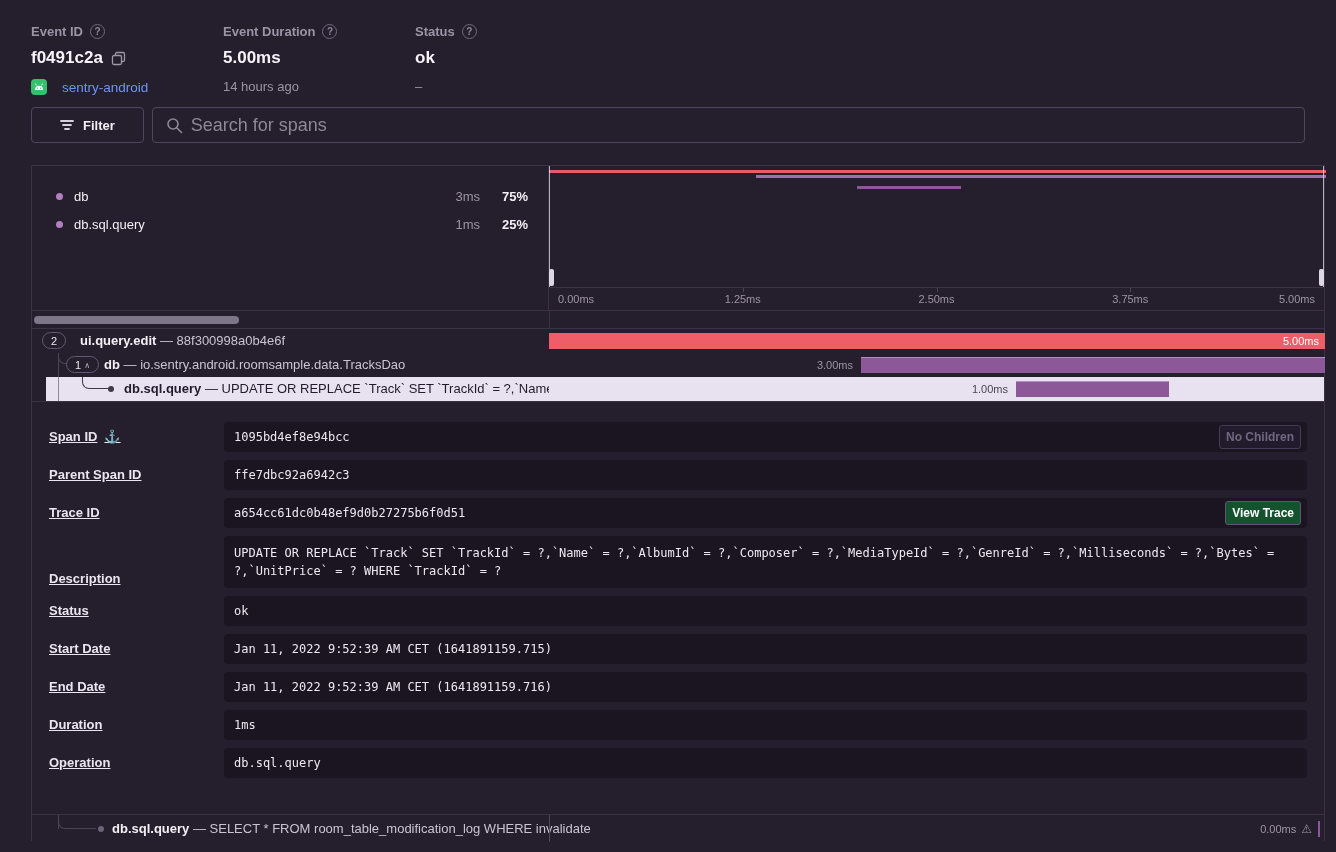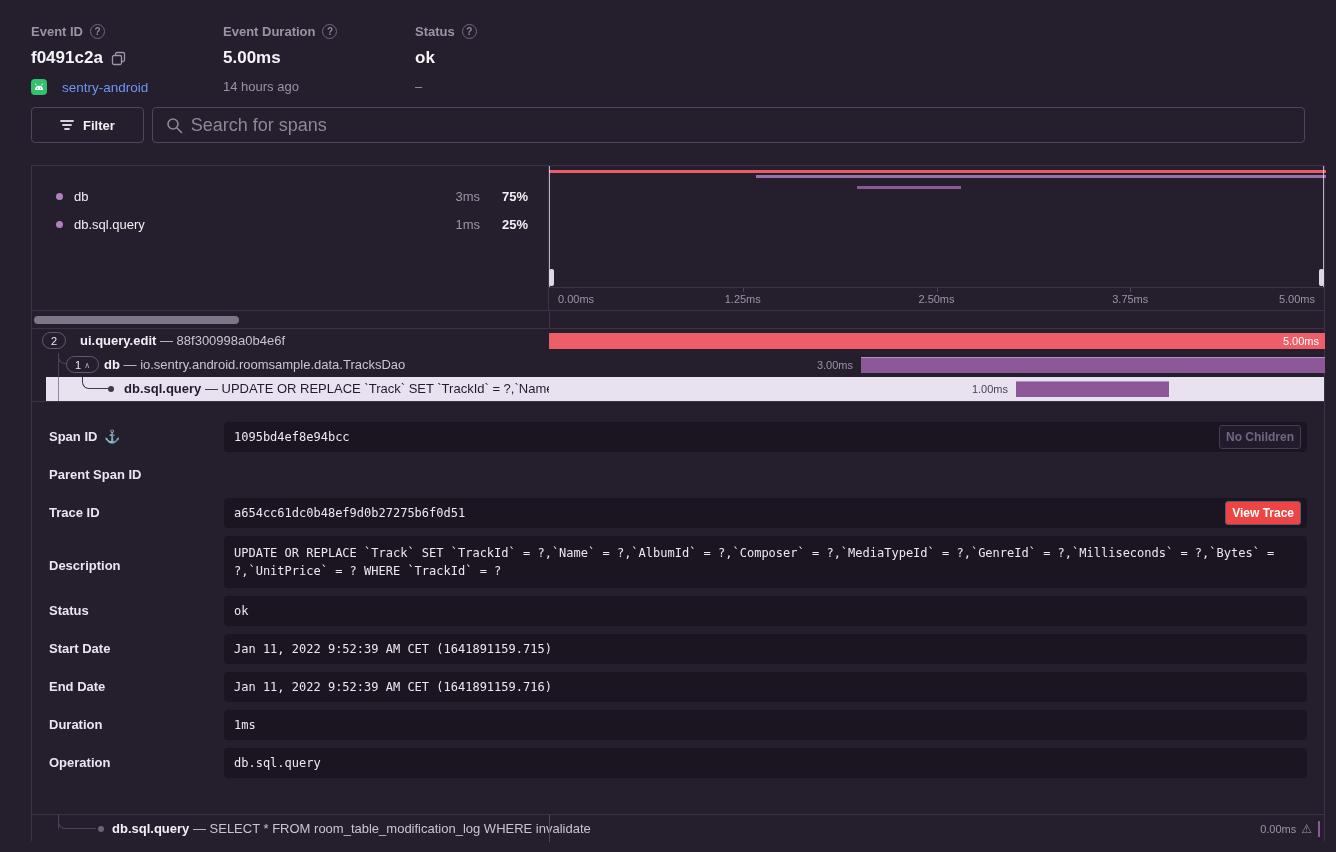--- a/index.html
+++ b/index.html
@@ -89,30 +89,30 @@
   .bar { position:absolute; top:4px; height:16px; }
   .bar-red { background:#ed5e68; }
   .bar-purple { background:#8d5897; border-top:1px solid #b68cc2; }
   .bar-label-in { position:absolute; right:6px; top:0; line-height:16px; font-size:11px; color:#ffffff; }
   .dur-label { position:absolute; top:0; line-height:24px; font-size:11px; color:#9b94a6; }
   .selected .dur-label { color:#4a4355; }
 
   
   .details { padding:20px 17px 0 17px; }
   .drow { display:flex; margin-bottom:8px; }
-  .dlabel { width:175px; font-size:13px; font-weight:bold; color:#eae6f0; line-height:30px; display:flex; align-items:center; gap:7px; }
+  .dlabel { width:175px; font-size:13px; font-weight:bold; color:#eae6f0; line-height:30px; display:flex; align-items:flex-end; gap:7px;text-decoration:underline; }
   .dlabel .anchor { color:#9d96a8; font-size:13px; line-height:30px; cursor:pointer; }
   .dvalue { flex:1; background:#1b1521; border-radius:4px; min-height:30px; line-height:30px;
             padding:0 10px; position:relative; overflow:hidden; white-space:nowrap; }
   .dvalue.multiline { line-height:18px; padding:8px 10px; white-space:normal; height:52px; }
   .box-btn { position:absolute; right:6px; top:3px; height:24px; padding:0 6px; border-radius:3px;
              font-size:12px; font-weight:bold; font-family:"Liberation Sans",sans-serif;
              display:flex; align-items:center; }
   .btn-disabled { border:1px solid #453d56; color:#6f6880; background:#221b2c; cursor:default; }
-  .btn-normal { border:1px solid #5e5770; color:#ffffff; background:#ef4444; cursor:pointer; }
+  .btn-normal { border:1px solid #5e5770; color:#ffffff; background:#14532d; cursor:pointer; }
 
   
   .footer-row { position:relative; height:28px; margin-top:36px; border-top:1px solid #3b3345;
                 background:#251e2c; cursor:pointer; overflow:hidden; }
   .footer-row .row-text { line-height:28px; }
   .f-divider { position:absolute; left:517px; top:0; bottom:0; width:1px; background:#50495e; }
   .f-right { position:absolute; right:12px; top:0; height:28px; display:flex; align-items:center; gap:5px;
              font-size:11px; color:#9b94a6; }
   .warn { font-size:12px; color:#9b94a6; }
   .f-tick { position:absolute; right:4px; top:6px; width:2px; height:16px; background:#8d5897; }
@@ -315,20 +315,23 @@
       <div class="dvalue mono">
         <span>1095bd4ef8e94bcc</span>
         <span class="box-btn btn-disabled">No Children</span>
       </div>
     </div>
 
     <div class="drow">
       <div class="dlabel">
           <span>Parent Span ID</span>
         </div>
+      <div class="dvalue mono">
+        <span>ffe7dbc92a6942c3</span>
+      </div>
     </div>
 
     <div class="drow">
       <div class="dlabel">
           <span>Trace ID</span>
         </div>
       <div class="dvalue mono">
         <span>a654cc61dc0b48ef9d0b27275b6f0d51</span>
         <span class="box-btn btn-normal">View Trace</span>
       </div>

